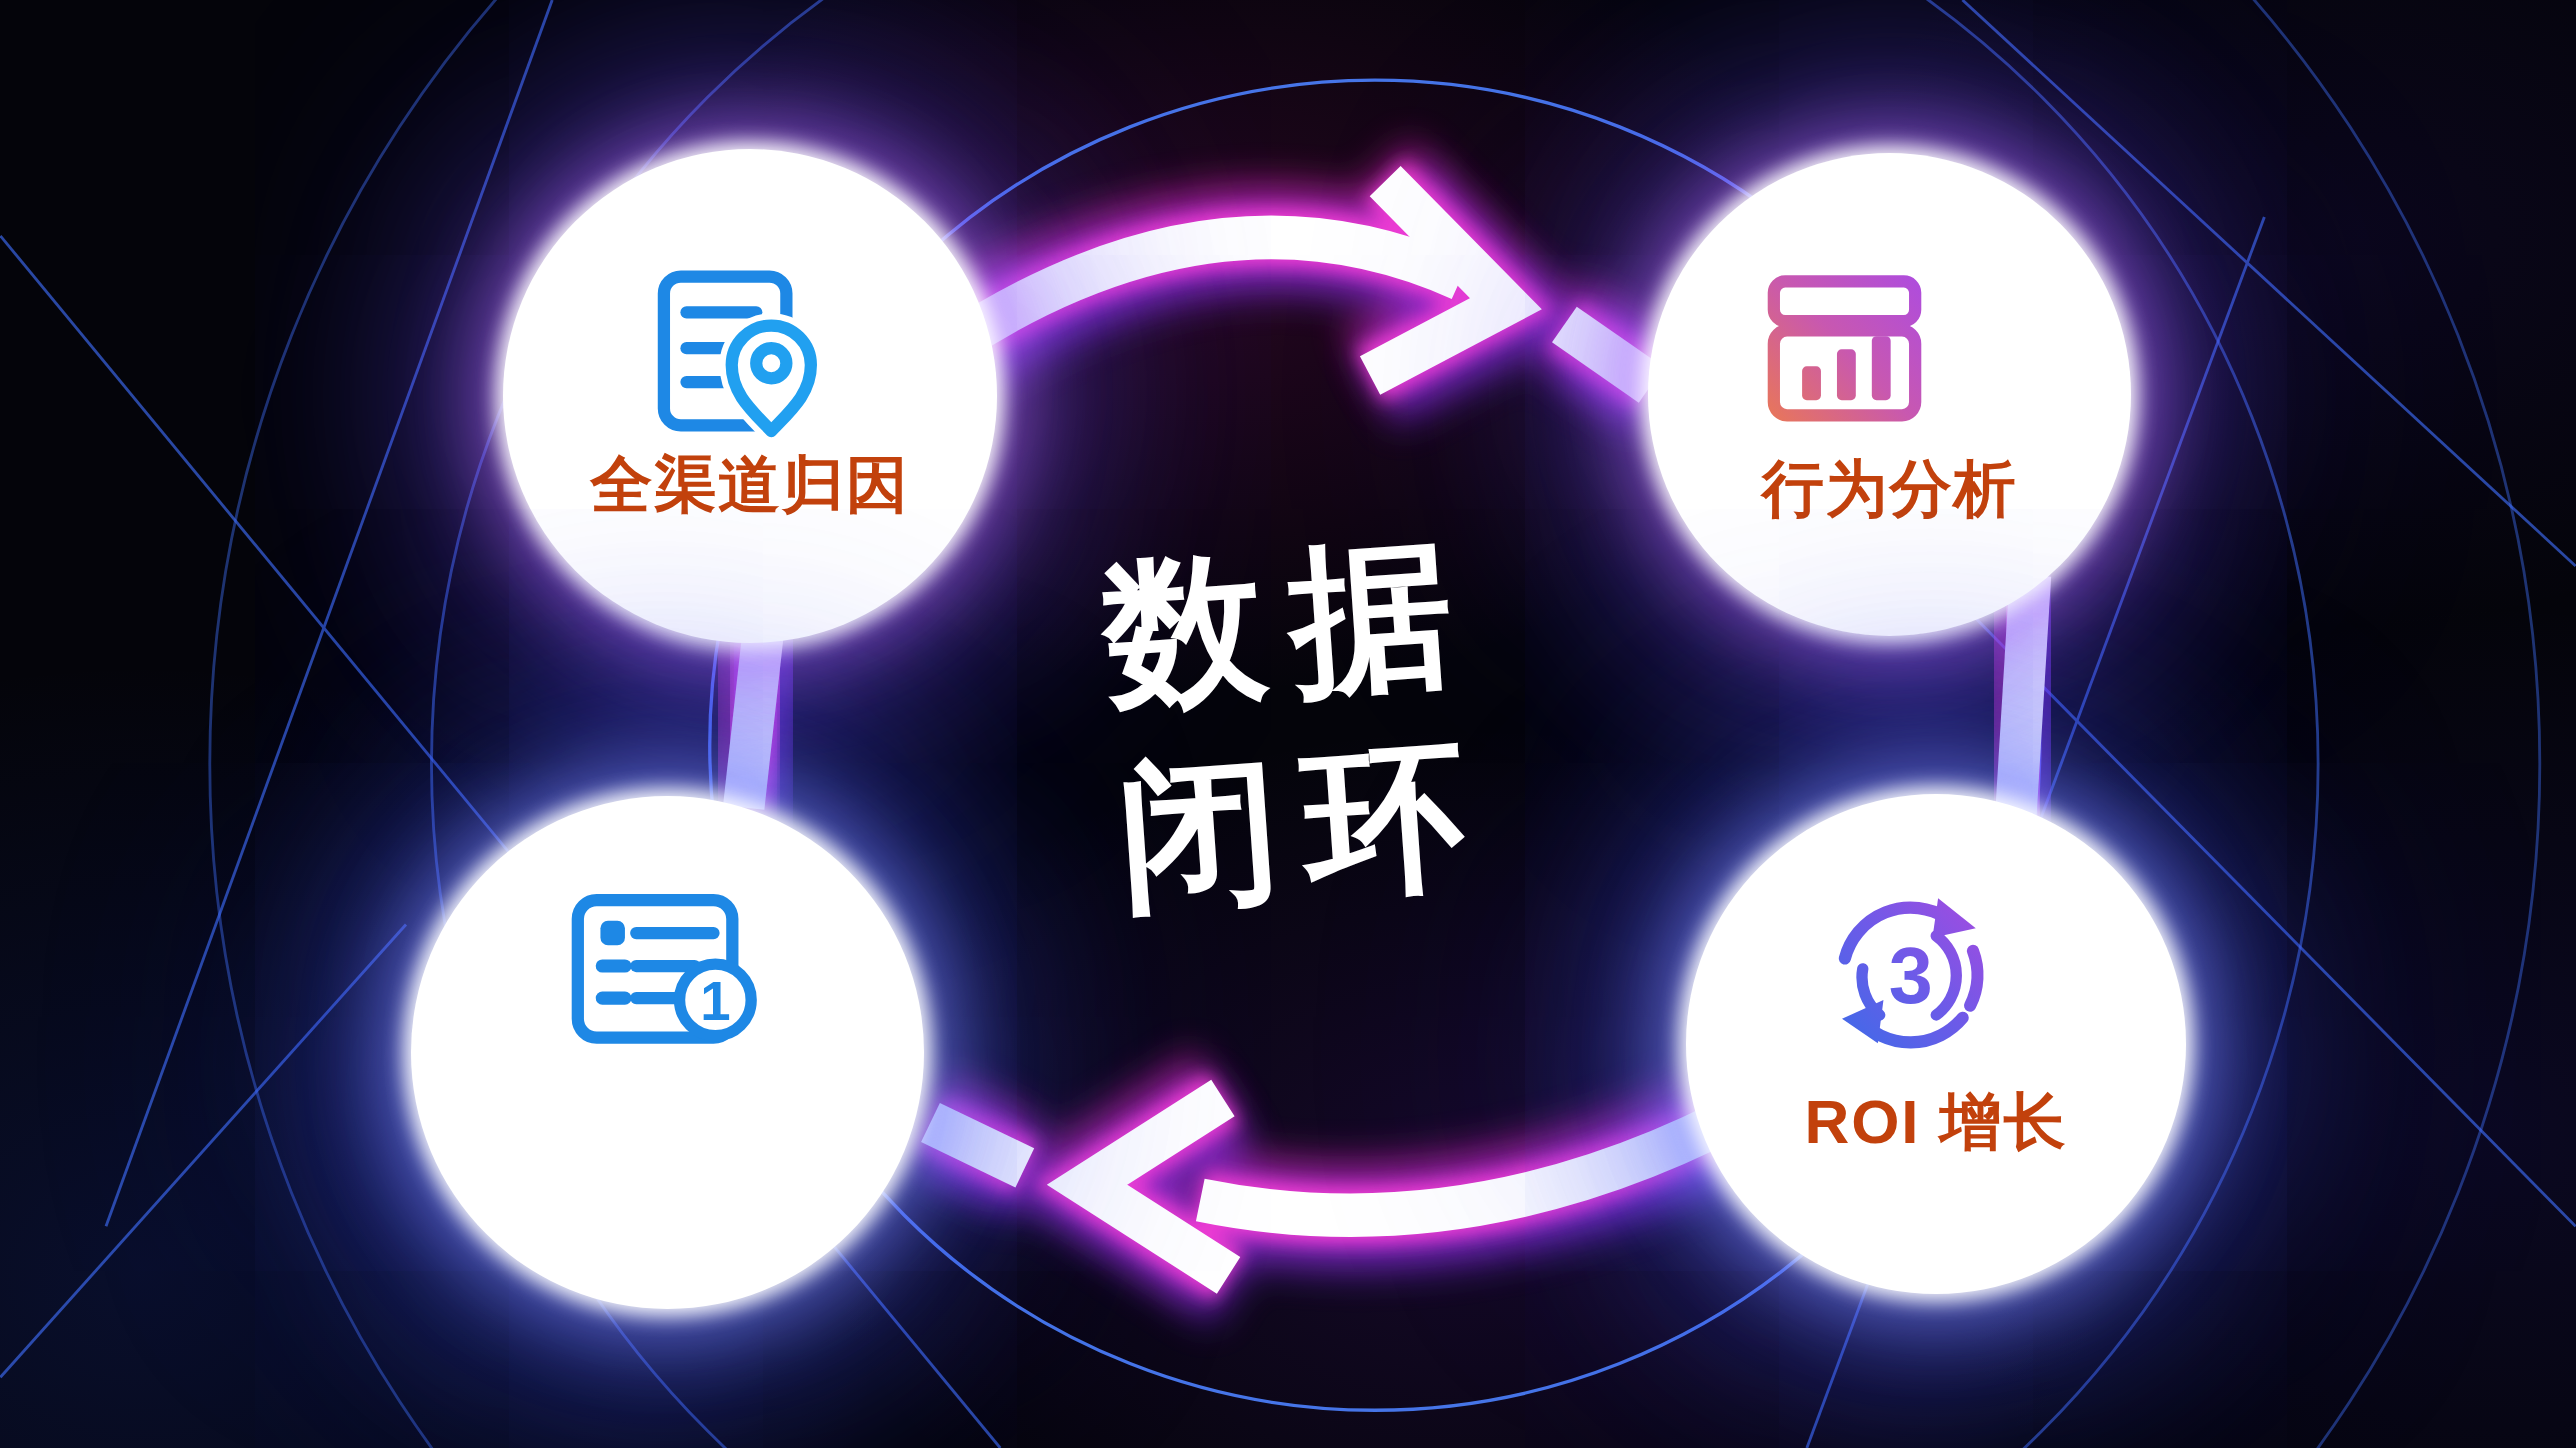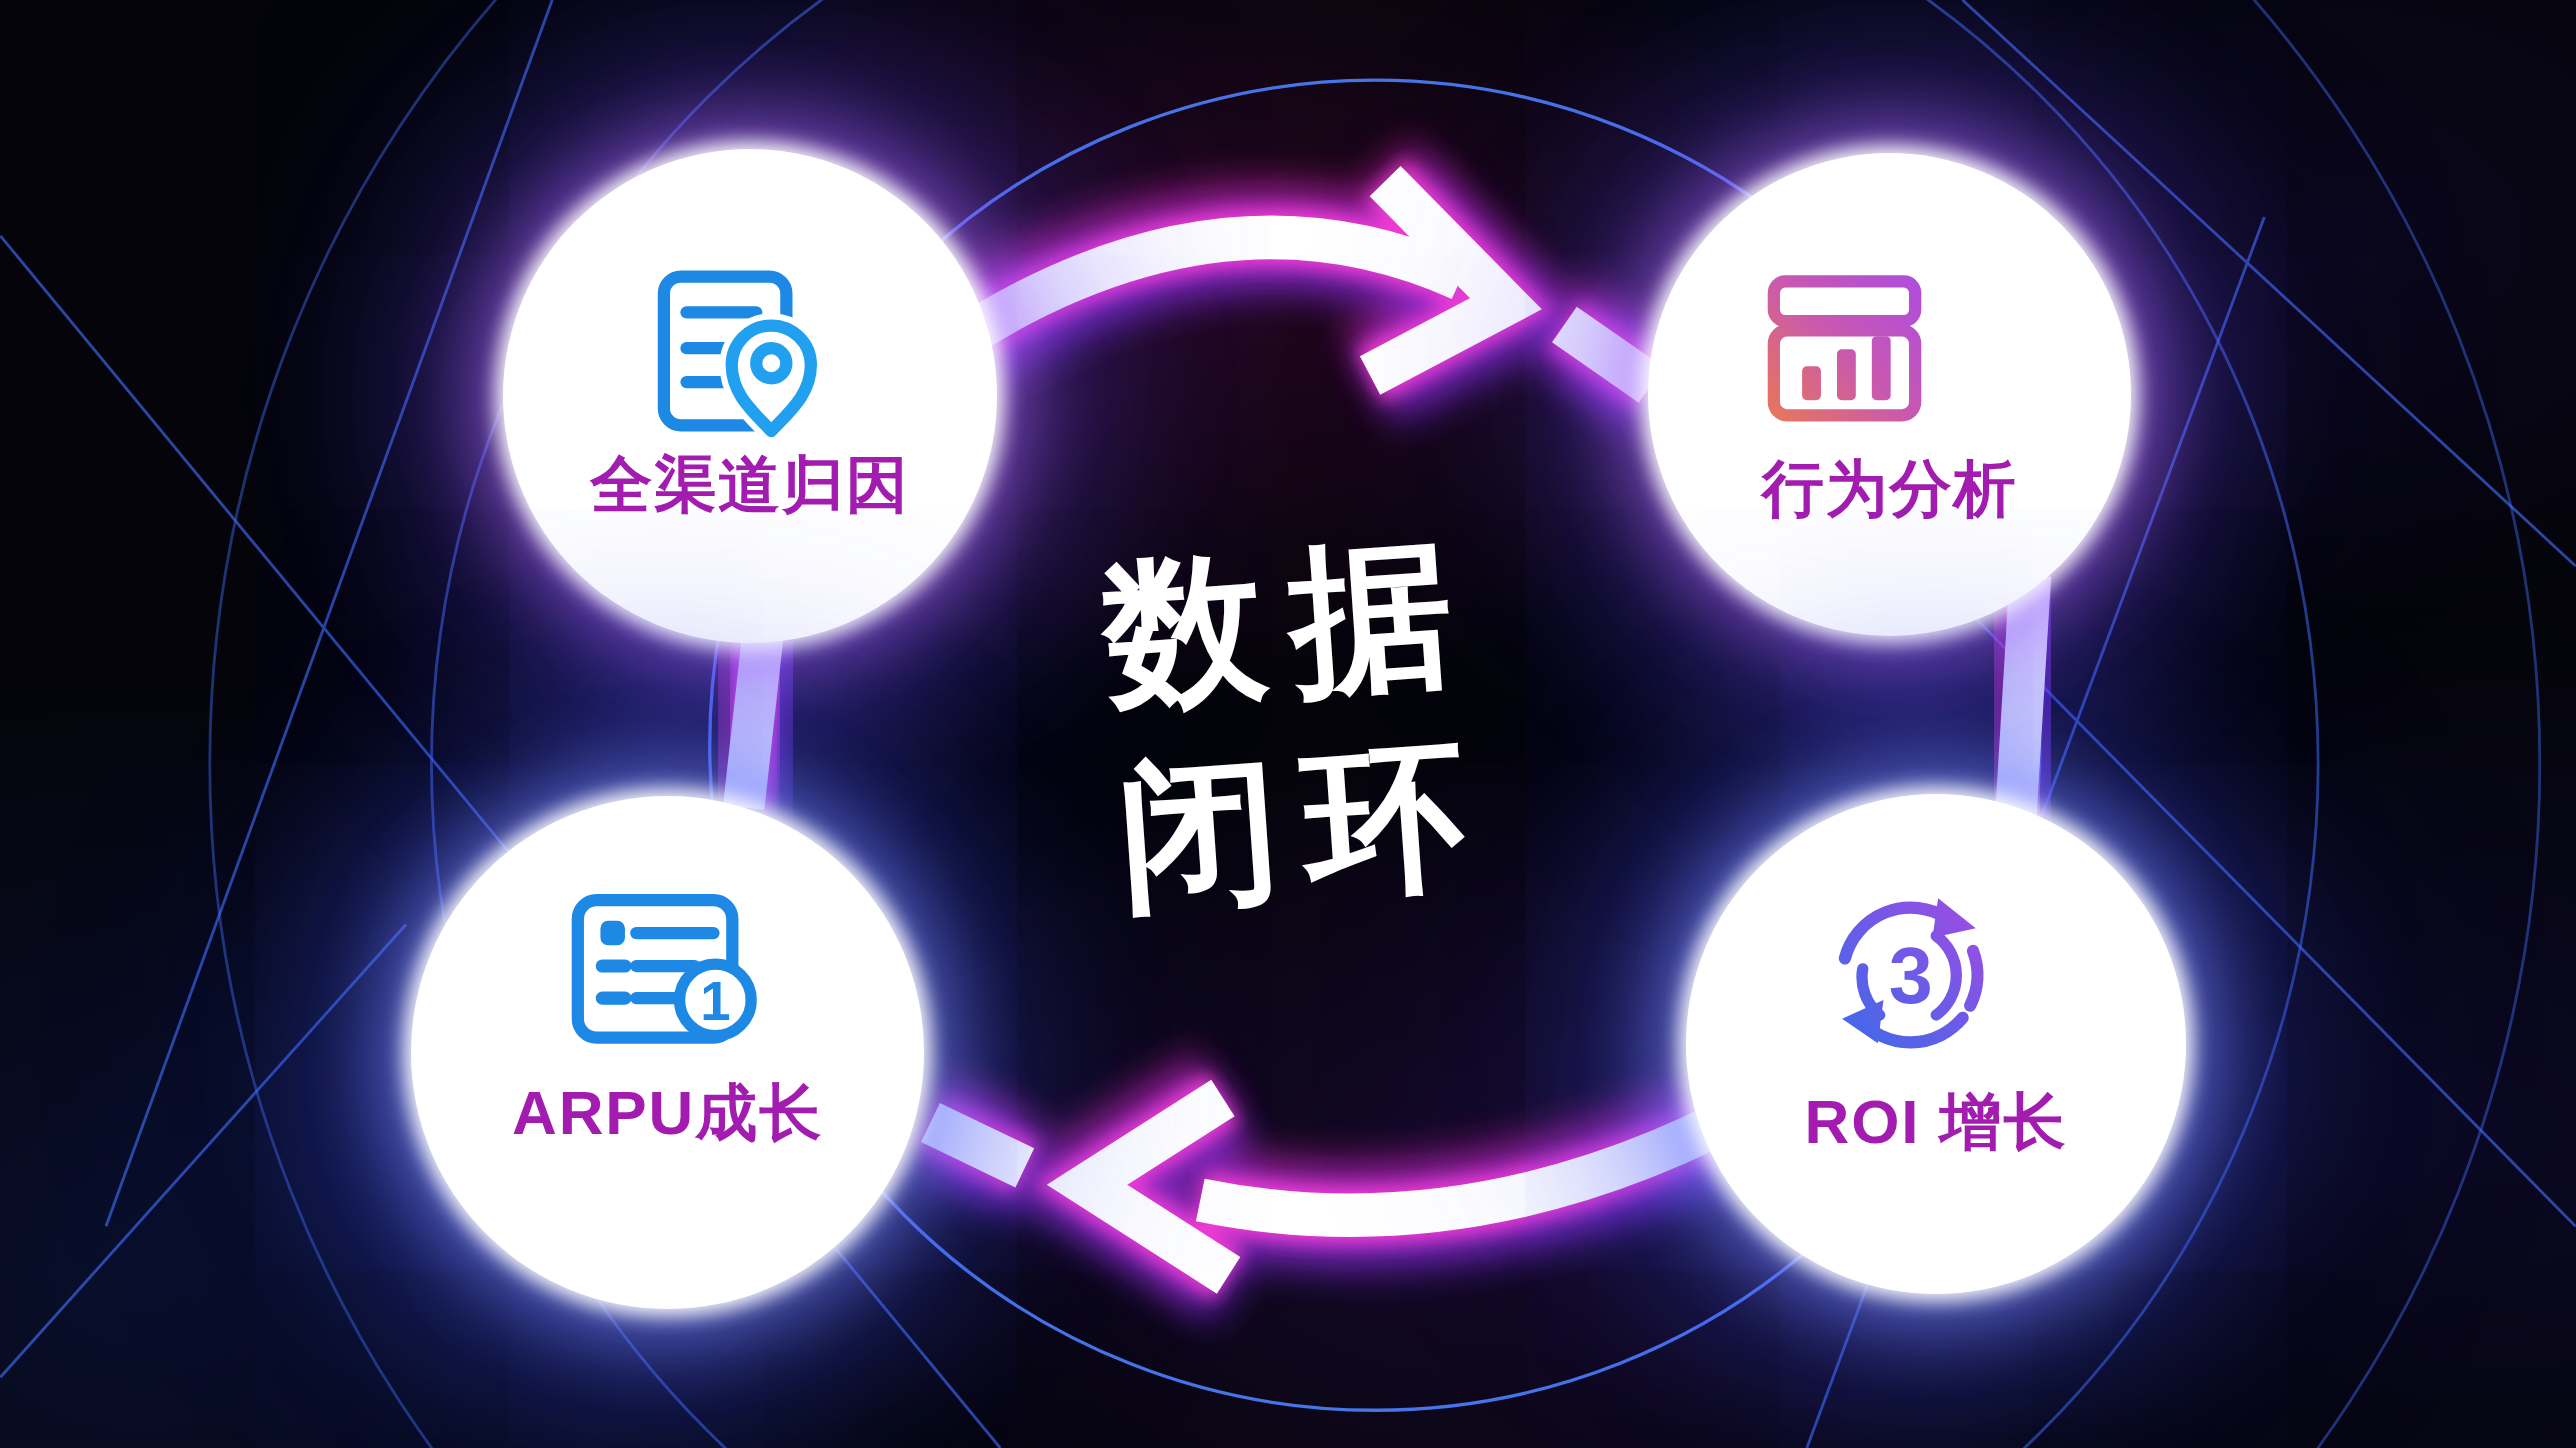--- a/index.html
+++ b/index.html
@@ -26,21 +26,21 @@
   .node.blue-glow{
     box-shadow:
       0 0 19px 7.5px rgba(255,255,255,0.95),
       0 0 75px 28px rgba(130,140,255,0.60),
       0 0 160px 80px rgba(70,90,255,0.35),
       0 0 283px 142px rgba(50,60,230,0.18);
   }
   .node .icon{position:absolute;width:189px;height:179px;}
   .node .label{
     position:absolute;left:0;width:100%;text-align:center;
-    font-weight:bold;font-size:62px;line-height:75px;color:#a21caf;letter-spacing:1.9px;
+    font-weight:bold;font-size:62px;line-height:75px;color:#c2410c;letter-spacing:1.9px;
     white-space:nowrap;
   }
   .title{
     position:absolute;left:1014px;top:521px;width:566px;z-index:2;
     text-align:center;color:#ffffff;font-size:162px;font-weight:800;
     line-height:203px;letter-spacing:24.5px;transform:rotate(-4deg);
     white-space:nowrap;
   }
 </style>
 </head>
@@ -177,21 +177,20 @@
       <rect x="8" y="16" width="164" height="146" rx="20" fill="none" stroke="#1E88E5" stroke-width="13"></rect>
       <rect x="32" y="38" width="26" height="26" rx="8" fill="#1E88E5"></rect>
       <line x1="70" y1="51" x2="152" y2="51" stroke="#1E88E5" stroke-width="13" stroke-linecap="round"></line>
       <line x1="34" y1="86" x2="58" y2="86" stroke="#1E88E5" stroke-width="14" stroke-linecap="round"></line>
       <line x1="70" y1="86" x2="132" y2="86" stroke="#1E88E5" stroke-width="13" stroke-linecap="round"></line>
       <line x1="34" y1="120" x2="58" y2="120" stroke="#1E88E5" stroke-width="14" stroke-linecap="round"></line>
       <line x1="70" y1="120" x2="112" y2="120" stroke="#1E88E5" stroke-width="13" stroke-linecap="round"></line>
       <circle cx="154" cy="122" r="38" fill="#ffffff" stroke="#1E88E5" stroke-width="12"></circle>
       <text x="154" y="143" text-anchor="middle" font-size="58" font-weight="bold" fill="#1E88E5">1</text>
     </svg>
-    <div class="label" style="top:279px;">ARPU成长</div>
   </div>
 
   <div class="title">
     <div>数据</div>
     <div>闭环</div>
   </div>
 
 </div>
 
 

